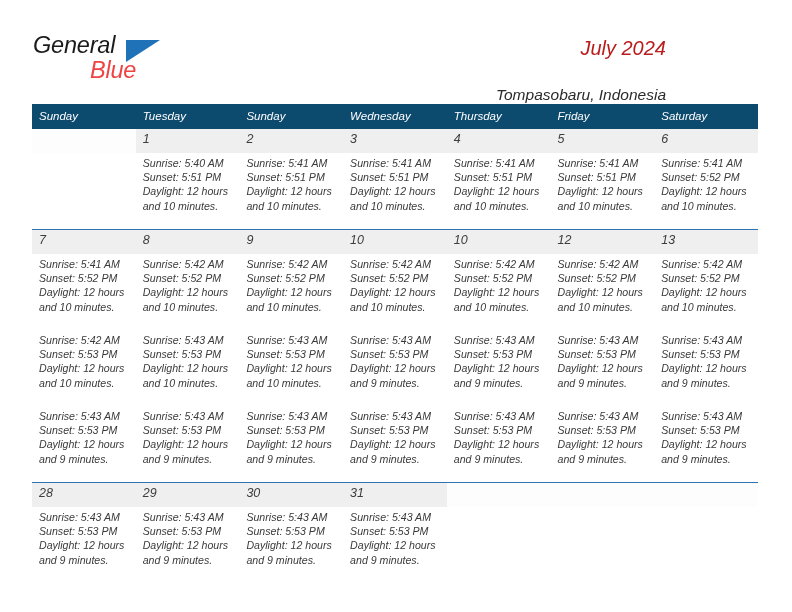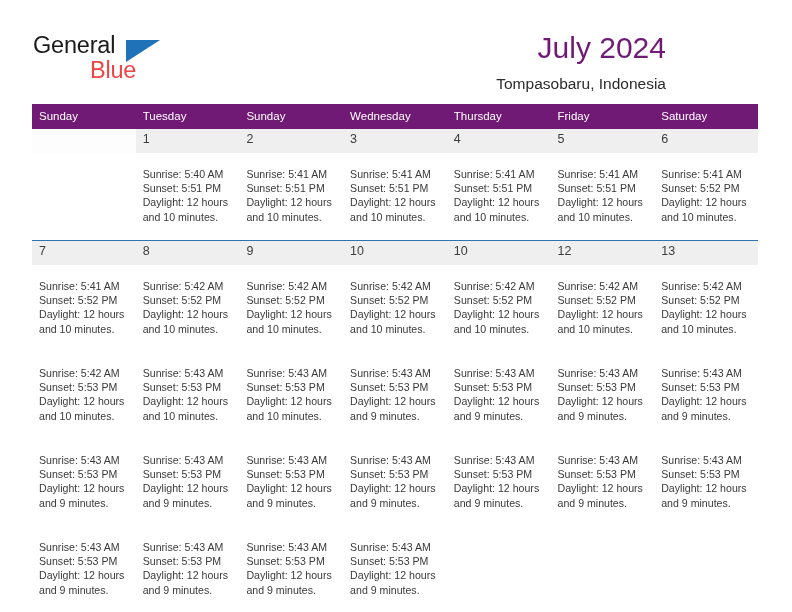--- a/index.html
+++ b/index.html
@@ -12,20 +12,21 @@
     height: 612px;
     font-family: "Liberation Sans", sans-serif;
     color: #262626;
     overflow: hidden;
   }
   .page {
     position: relative;
     width: 700px;
     height: 612px;
     box-sizing: border-box;
+    font-style: italic;
   }
 
   
   .header {
     position: absolute;
     left: 33px;
     top: 30px;
     right: 34px;
     height: 66px;
   }
@@ -64,47 +65,47 @@
     font-family: "Liberation Sans", sans-serif;
   }
 
   .title-block {
     position: absolute;
     right: 0;
     top: 0;
     text-align: right;
   }
   .cal-title {
-    font-size: 30px;
-    color: #701a75;
+    font-size: 20px;
+    color: #b91c1c;
     line-height: 36px;
     font-weight: normal;
     white-space: nowrap;
   }
   .cal-subtitle {
     font-size: 15.5px;
     color: #2b2b2b;
     line-height: 22px;
-    margin-top: 7px;
+    margin-top: 18px;
     white-space: nowrap;
   }
 
   
   .calendar {
     position: absolute;
     left: 32px;
     top: 104px;
     width: 726px;
     border-collapse: collapse;
     table-layout: fixed;
   }
   .calendar col { width: 103.71px; }
 
   thead th {
-    background: #701a75;
+    background: #0c4a6e;
     color: #ffffff;
     font-size: 11.5px;
     font-weight: normal;
     text-align: left;
     padding: 5px 0 6px 7px;
     line-height: 14px;
   }
 
   tbody tr.daynum-row td {
     background: #efefef;
@@ -121,21 +122,21 @@
   }
   tbody tr.daynum-row td.empty {
     background: #fdfdfd;
   }
 
   tbody tr.detail-row td {
     background: #ffffff;
     color: #3a3a3a;
     font-size: 10.6px;
     line-height: 14.2px;
-    padding: 14px 8px 9px 7px;
+    padding: 3px 8px 9px 7px;
     vertical-align: top;
     height: 64px;
   }
   .detail-line { white-space: nowrap; }
 </style>
 </head>
 <body>
 
 <div class="page">
 
@@ -358,20 +359,29 @@
             <div class="detail-line">Daylight: 12 hours</div>
             <div class="detail-line">and 9 minutes.</div>
           </td>
           <td>
             <div class="detail-line">Sunrise: 5:43 AM</div>
             <div class="detail-line">Sunset: 5:53 PM</div>
             <div class="detail-line">Daylight: 12 hours</div>
             <div class="detail-line">and 9 minutes.</div>
           </td>
         </tr>
+        <tr class="daynum-row">
+          <td>28</td>
+          <td>29</td>
+          <td>30</td>
+          <td>31</td>
+          <td class="empty"></td>
+          <td class="empty"></td>
+          <td class="empty"></td>
+        </tr>
         <tr class="detail-row">
           <td>
             <div class="detail-line">Sunrise: 5:43 AM</div>
             <div class="detail-line">Sunset: 5:53 PM</div>
             <div class="detail-line">Daylight: 12 hours</div>
             <div class="detail-line">and 9 minutes.</div>
           </td>
           <td>
             <div class="detail-line">Sunrise: 5:43 AM</div>
             <div class="detail-line">Sunset: 5:53 PM</div>

